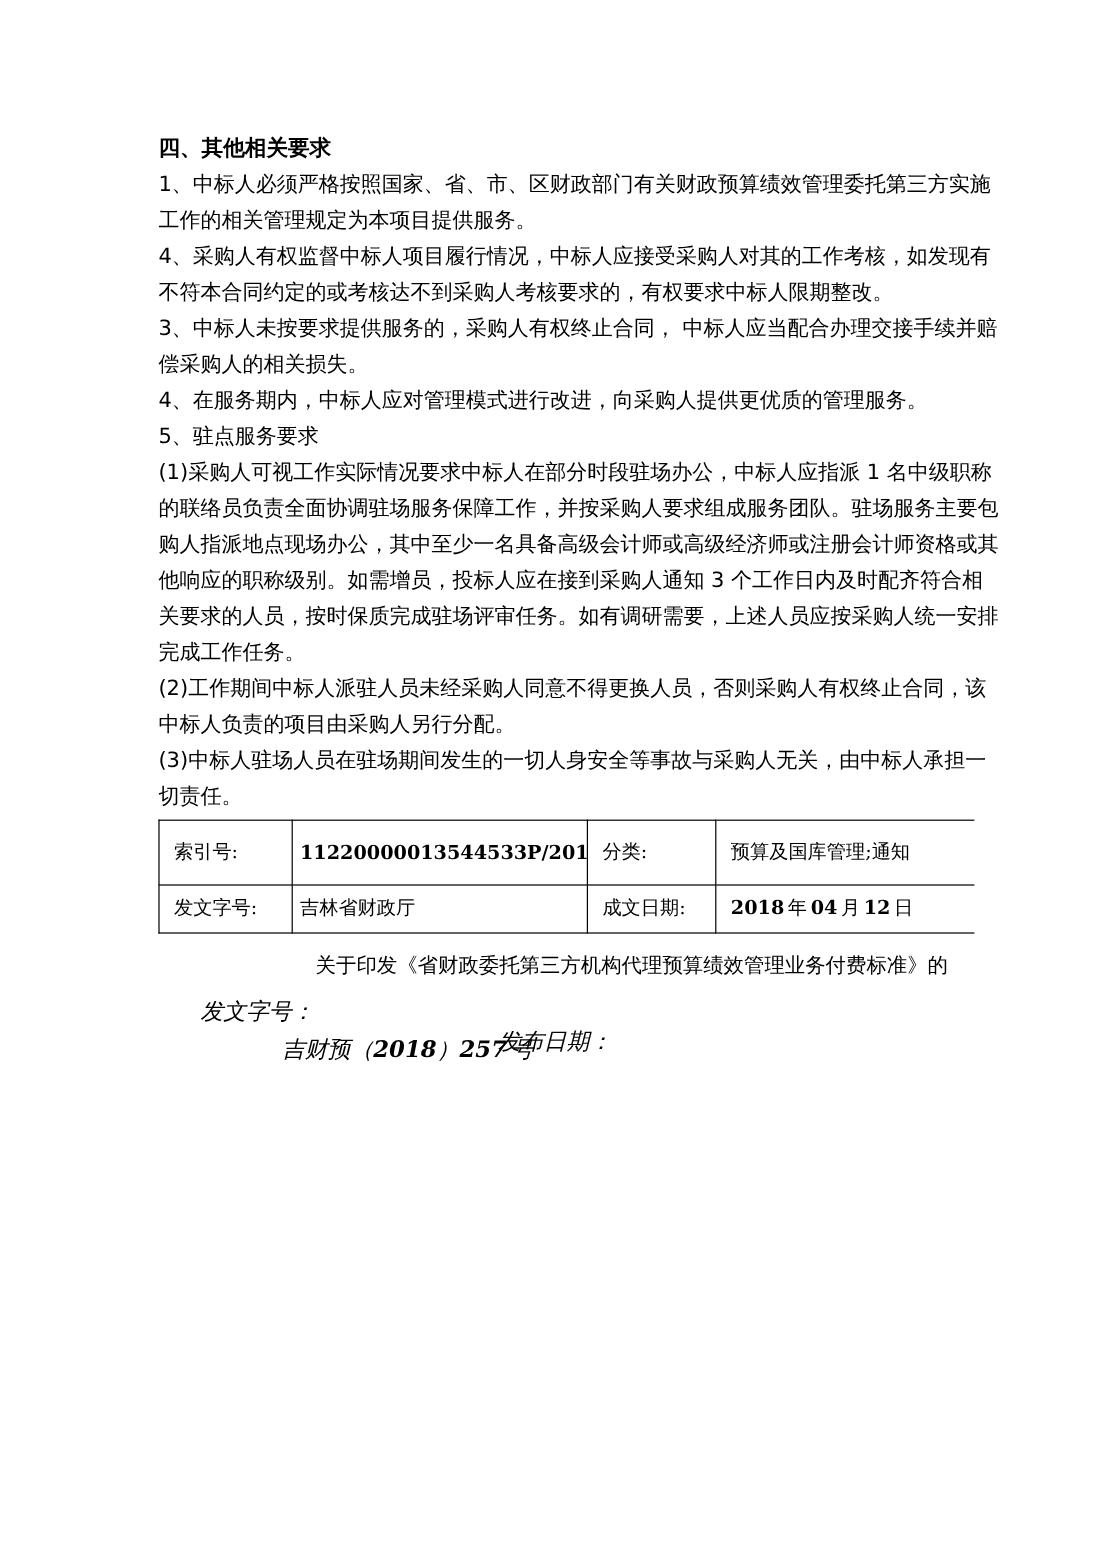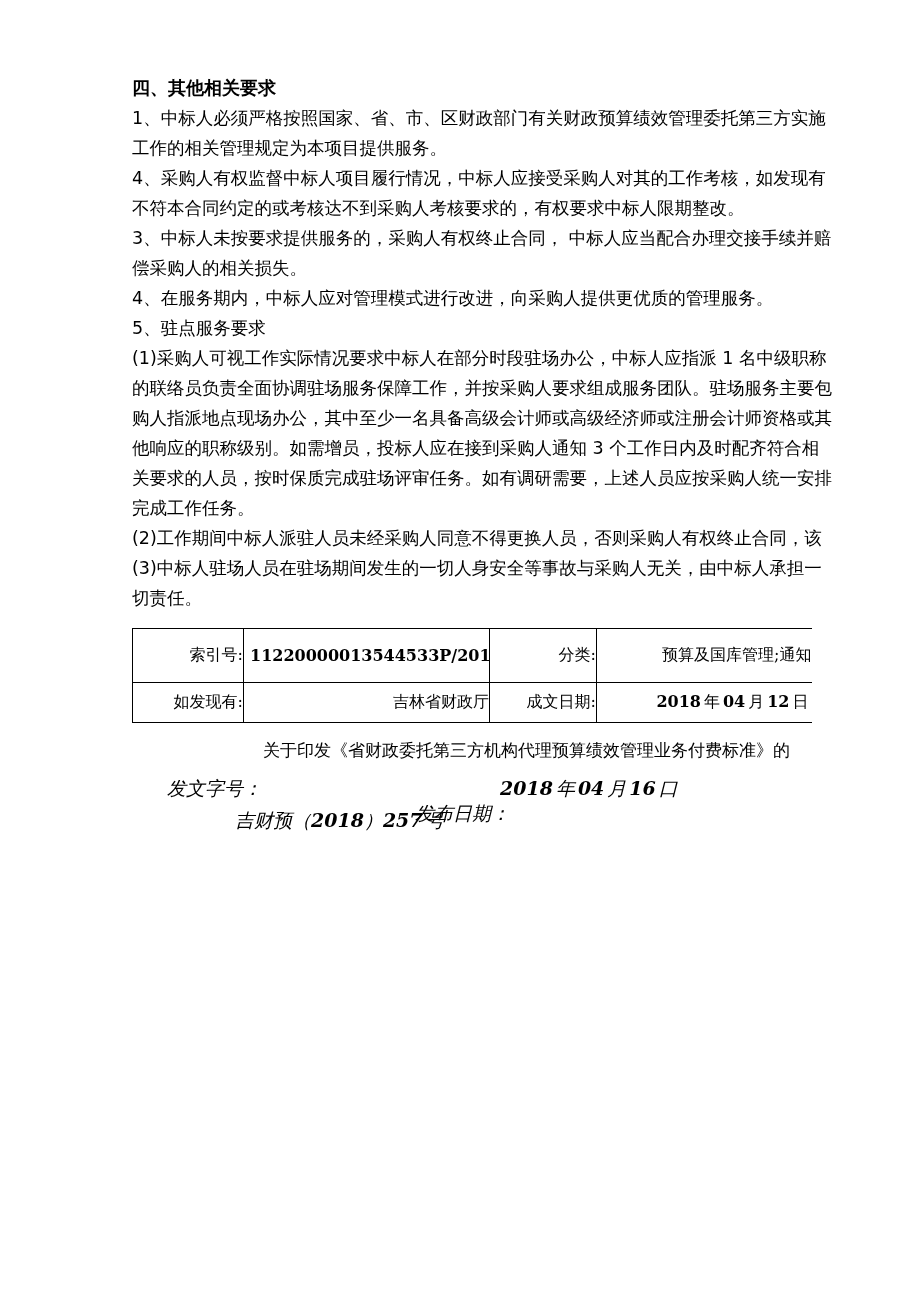--- a/index.html
+++ b/index.html
@@ -7,39 +7,38 @@
   .page{
     position:relative;
     width:920px;height:1301px;
     background:#ffffff;
     color:#000000;
     overflow:hidden;
     font-family:"DejaVu Sans",sans-serif;
   }
   .content{position:absolute;left:132px;top:0;width:706px;}
   .req-heading{
-    margin-top:73px;
+    margin-top:109px;
     height:30px;line-height:30px;
     font-size:18px;font-weight:bold;
     white-space:nowrap;
   }
   .body-line{
     height:30px;line-height:30px;
     font-size:17.5px;
     white-space:nowrap;
     overflow:visible;
   }
   table.info{
-    margin-top:15px;
+    margin-top:4px;
     border-collapse:collapse;
     table-layout:fixed;
     width:679px;
     font-family:"DejaVu Serif","Liberation Serif",serif;
     font-size:16px;
-    text-align:right;
   }
   table.info td{
     border:1.5px solid #000000;
     padding:0 0 0 12px;
     vertical-align:middle;
     white-space:nowrap;
     overflow:hidden;
   }
   table.info td:last-child{border-right:none;}
   table.info tr.r1 td{height:53px;}
@@ -93,53 +92,53 @@
       <div class="body-line">偿采购人的相关损失。</div>
       <div class="body-line">4、在服务期内，中标人应对管理模式进行改进，向采购人提供更优质的管理服务。</div>
       <div class="body-line">5、驻点服务要求</div>
       <div class="body-line">(1)采购人可视工作实际情况要求中标人在部分时段驻场办公，中标人应指派 1 名中级职称</div>
       <div class="body-line">的联络员负责全面协调驻场服务保障工作，并按采购人要求组成服务团队。驻场服务主要包</div>
       <div class="body-line">购人指派地点现场办公，其中至少一名具备高级会计师或高级经济师或注册会计师资格或其</div>
       <div class="body-line">他响应的职称级别。如需增员，投标人应在接到采购人通知 3 个工作日内及时配齐符合相</div>
       <div class="body-line">关要求的人员，按时保质完成驻场评审任务。如有调研需要，上述人员应按采购人统一安排</div>
       <div class="body-line">完成工作任务。</div>
       <div class="body-line">(2)工作期间中标人派驻人员未经采购人同意不得更换人员，否则采购人有权终止合同，该</div>
+      <div class="body-line">中标人负责的项目由采购人另行分配。</div>
       <div class="body-line">(3)中标人驻场人员在驻场期间发生的一切人身安全等事故与采购人无关，由中标人承担一</div>
       <div class="body-line">切责任。</div>
     </div>
 
     <table class="info">
       <colgroup>
         <col style="width:111px">
           <col style="width:246px">
           <col style="width:107px">
           <col style="width:215px">
       </colgroup>
       <tbody>
           <tr class="r1">
         <td>索引号:</td>
         <td class="val bold">11220000013544533P/2018-09718</td>
         <td>分类:</td>
         <td>预算及国库管理;通知</td>
       </tr>
       <tr class="r2">
-        <td>如发现有:</td>
+        <td>发文字号:</td>
         <td class="val">吉林省财政厅</td>
         <td>成文日期:</td>
         <td>
           <span class="bold">2018</span><span class="unit">年</span><span class="bold">04</span><span class="unit">月</span><span class="bold">12</span><span class="unit">日</span>
         </td>
       </tr>
     </tbody>
       </table>
 
     <div class="caption">关于印发《省财政委托第三方机构代理预算绩效管理业务付费标准》的</div>
 
     <div class="issue">
       <span class="part p1">发文字号：</span>
       <span class="part p2"><span>吉财预（</span><span class="bold">2018</span><span>）</span><span class="bold">257</span><span class="unit">号</span></span>
       <span class="part p3">发布日期：</span>
-      <span class="part p4"><span class="bold">2018</span><span class="unit">年</span><span class="bold">04</span><span class="unit">月</span><span class="bold">16</span><span class="unit">口</span></span>
     </div>
 
 
   </div>
 </div>
 
 </body></html>

